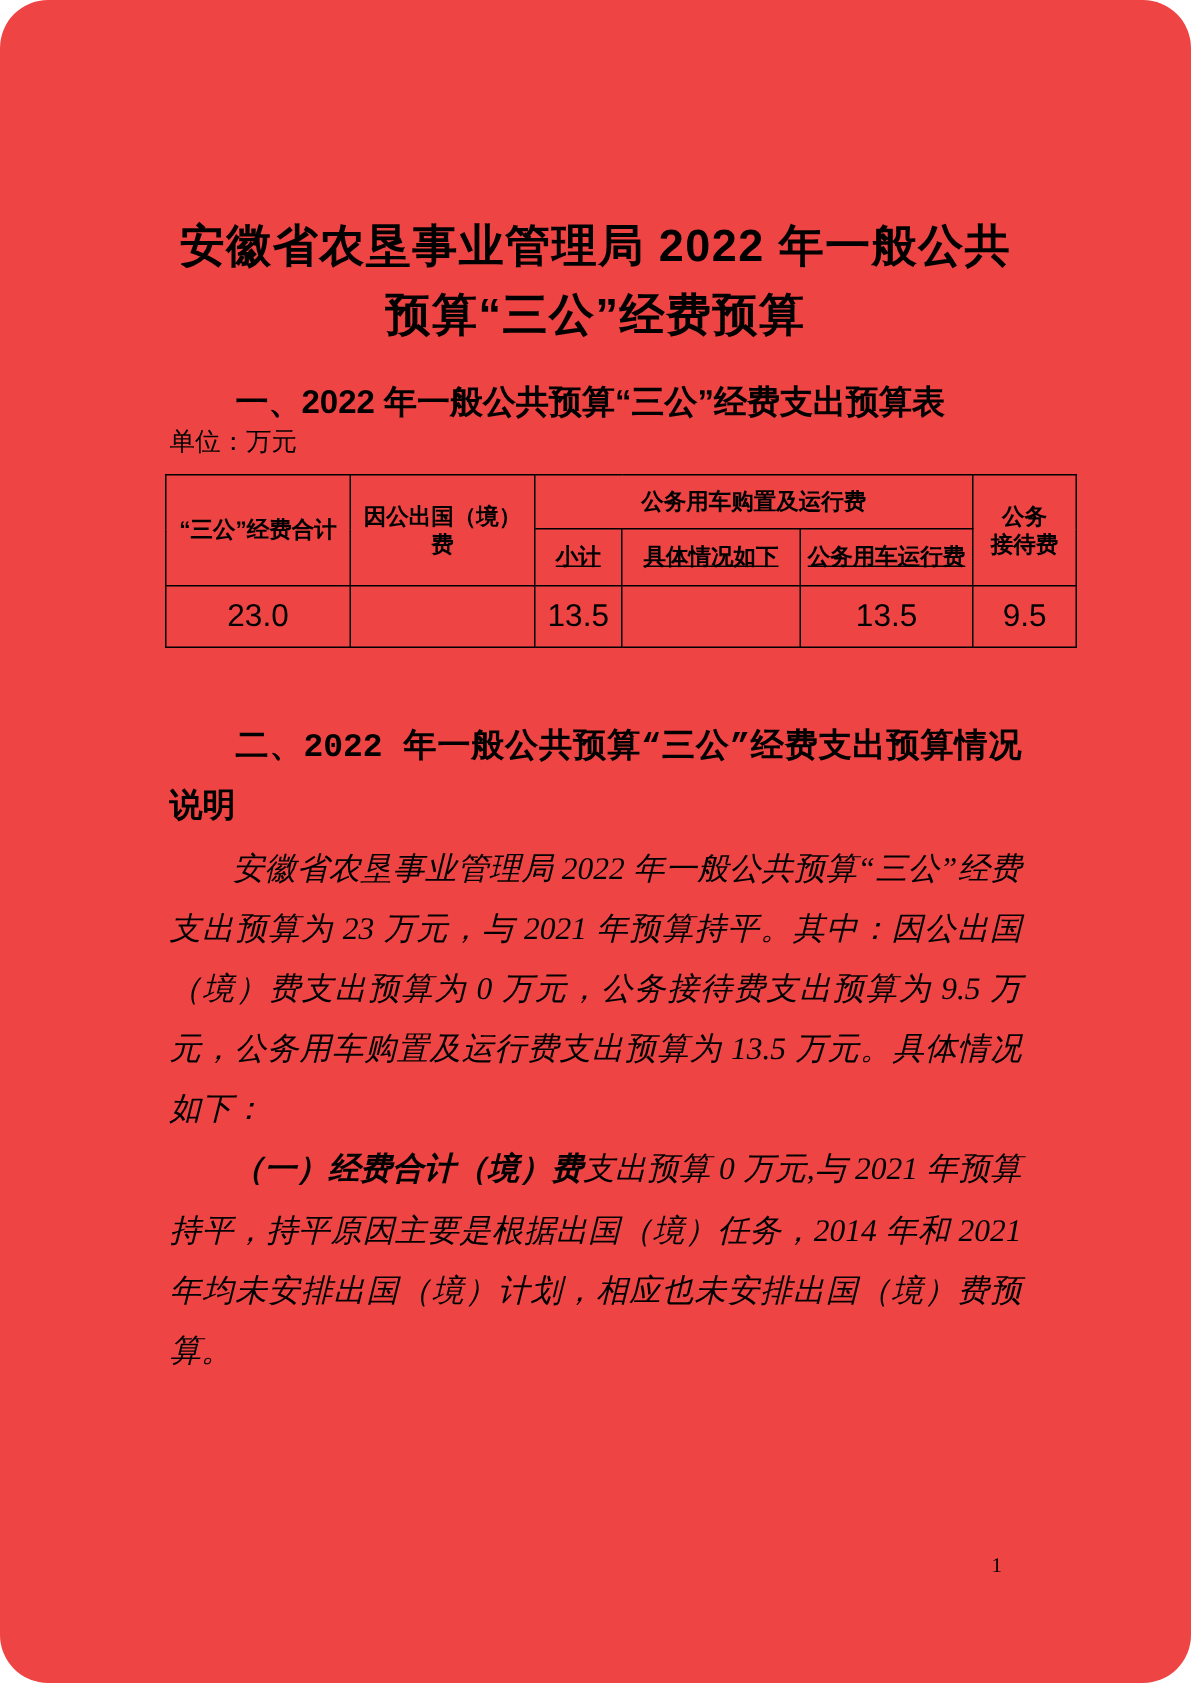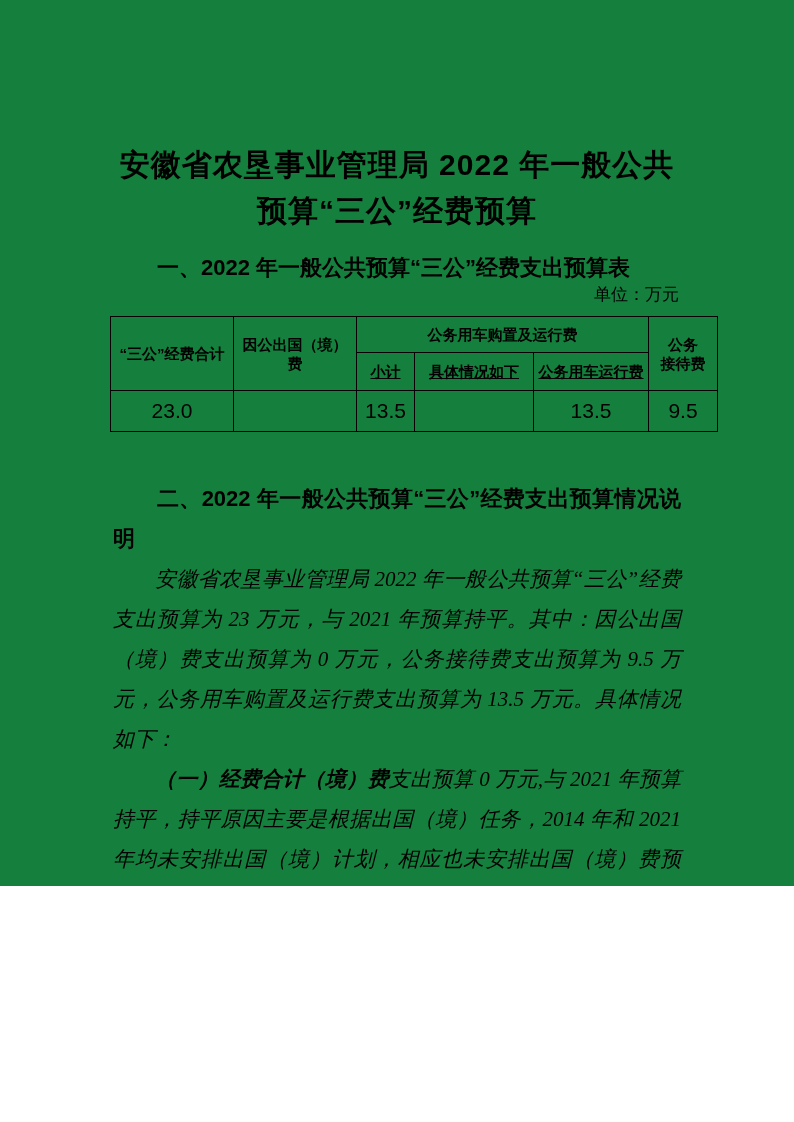--- a/index.html
+++ b/index.html
@@ -1,22 +1,23 @@
 <!DOCTYPE html>
 <html><head>
 <meta charset="utf-8">
 <style>
   * { margin:0; padding:0; box-sizing:border-box; }
   html,body { background:#ffffff; }
   .page {
     position:relative;
-    width:794px; height:886px;
-    background:#15803d; color:#000;
+    width:794px; height:1122px;
+    background:#ef4444; color:#000;
     font-family:"Liberation Serif","DejaVu Serif",serif;
     overflow:hidden;
+    border-radius:32px;
   }
   .content { padding:142px 113px 0 113px; }
 
   .doc-title {
     font-family:"Liberation Sans","DejaVu Sans",sans-serif;
     font-weight:bold;
     font-size:30px; line-height:46px;
     text-align:center; letter-spacing:1px;
   }
 
@@ -24,21 +25,21 @@
     margin-top:20px;
     font-family:"Liberation Sans","DejaVu Sans",sans-serif;
     font-weight:bold;
     font-size:22px; line-height:28px;
     text-indent:2em;
   }
 
   .unit-label {
     margin-top:3px;
     font-size:17px; line-height:20px;
-    text-align:right; padding-right:2px;
+    text-align:left; padding-right:2px;
   }
 
   table.budget {
     margin-top:11px; margin-left:-3px;
     border-collapse:collapse;
     table-layout:fixed;
     width:607px;
   }
   table.budget th, table.budget td {
     border:1.5px solid #000;
@@ -55,21 +56,21 @@
   tr.hrow2 th { height:38px;text-decoration:underline; }
   tr.drow td { height:41px; font-size:21px; font-family:Liberation Sans, sans-serif; }
   th.wrap2 { white-space:pre-line; }
 
   .body-block {
     margin-top:47px;
     font-size:21px; line-height:40px;
     text-align:justify;
   }
   .heading2 {
-    font-family:Liberation Sans, sans-serif;
+    font-family:Liberation Mono, monospace;
     font-weight:bold;
     font-size:22px;
     text-indent:2em;
   }
   .body-block p { text-indent:2em;font-style:italic; }
   .body-block p b {
     font-family:"Liberation Sans","DejaVu Sans",sans-serif;
     font-weight:bold;
   }
 

